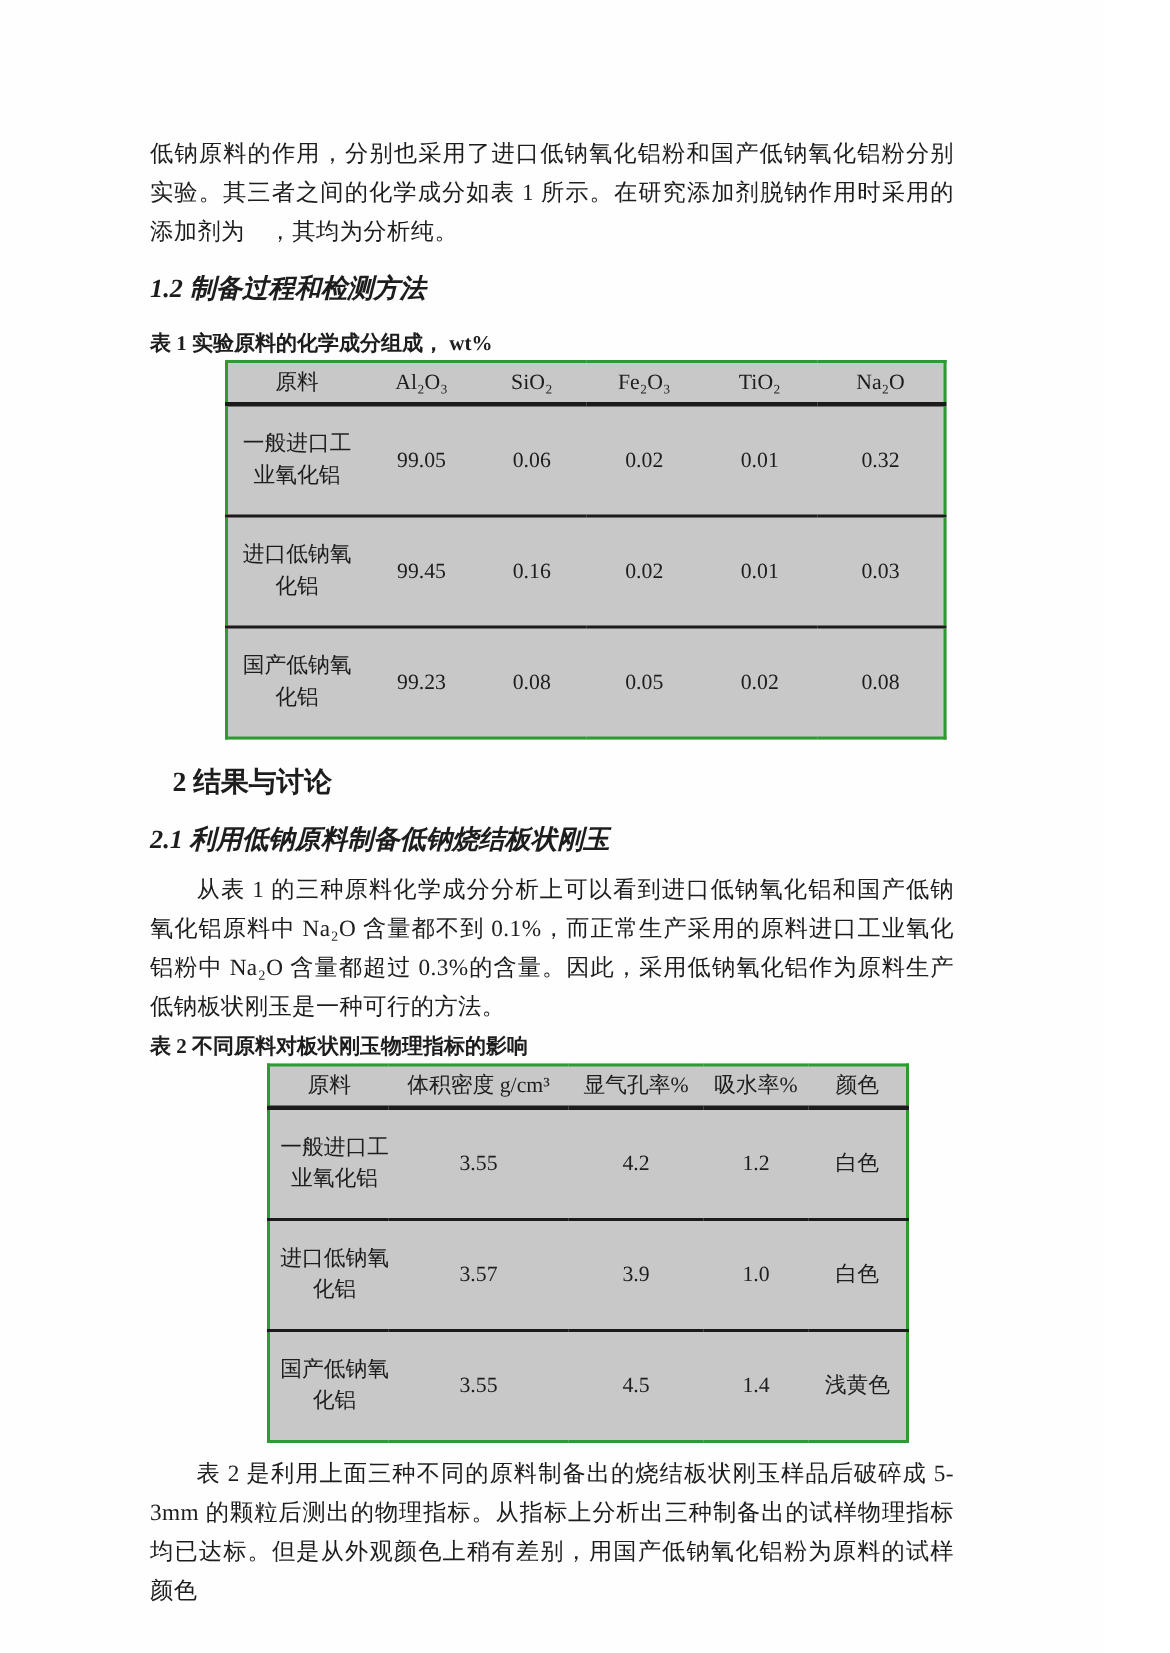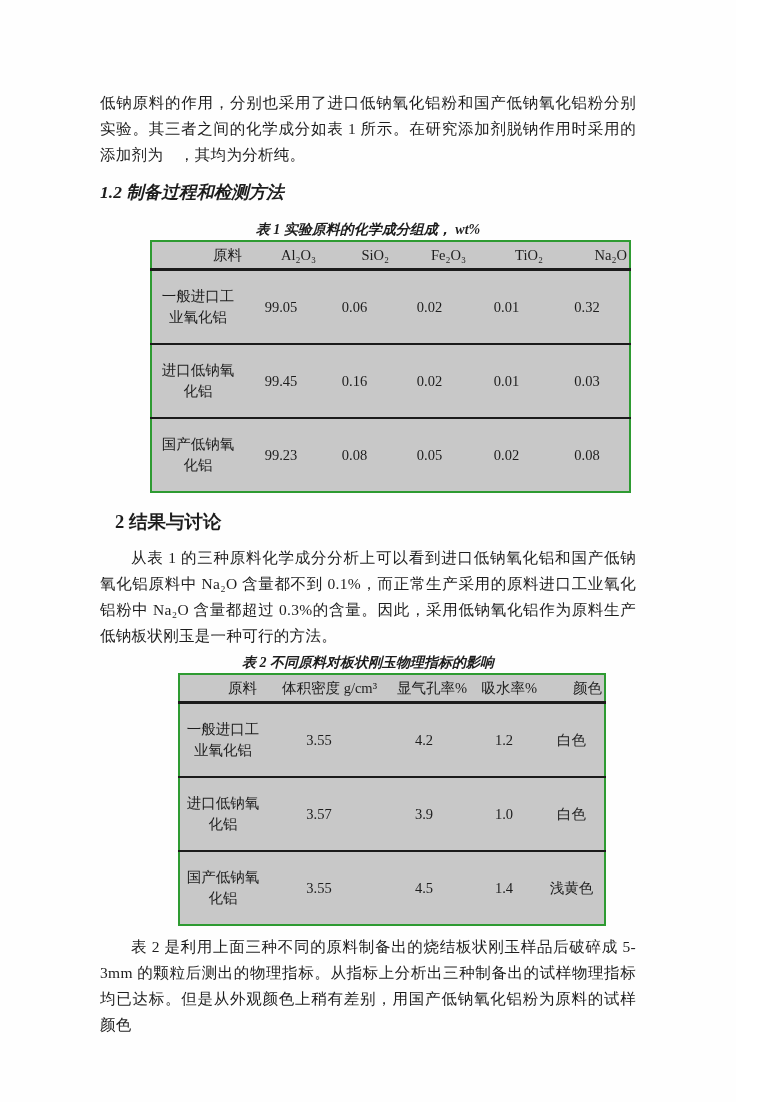--- a/index.html
+++ b/index.html
@@ -35,39 +35,38 @@
     margin: 16px 0 0 15px;
     font-size: 18.5px;
     font-weight: bold;
     line-height: 26px;
   }
   .spacer12 { height: 12px; }
   .spacer10 { height: 10px; }
   .spacer8  { height: 8px; }
   .table-caption {
     margin: 4px 0 0 0;
-    text-align: center;
+    text-align: left;
     font-weight: bold;
     font-size: 14px;
     line-height: 20px;
-    font-style: italic;
   }
   table.data-table {
     border-collapse: collapse;
     border: 2px solid #2e9b32;
     background: #c8c8c8;
     font-size: 14.5px;
     table-layout: fixed;
   }
   table.data-table th {
     font-weight: normal;
     padding: 3px 2px 2px 2px;
     line-height: 21px;
     border-bottom: 3px solid #1b1b1b;
-    text-align: right;
+    text-align: center;
   }
   table.data-table td {
     padding: 3px 2px;
     line-height: 21px;
     text-align: center;
     vertical-align: middle;
   }
   table.data-table tbody tr + tr td { border-top: 2px solid #1b1b1b; }
   table.data-table tbody tr { height: 50px; }
   td.mat-cell div { width: 82px; margin: 12px auto; }
@@ -135,20 +134,21 @@
         <td>0.08</td>
         <td>0.05</td>
         <td>0.02</td>
         <td>0.08</td>
       </tr>
     </tbody>
   </table>
 
   <h2 class="h-main">2 结果与讨论</h2>
 
+  <h3 class="h-sub">2.1 利用低钠原料制备低钠烧结板状刚玉</h3>
 
   <div class="spacer10"></div>
   <p class="body-text indent">从表 1 的三种原料化学成分分析上可以看到进口低钠氧化铝和国产低钠氧化铝原料中 Na₂O 含量都不到 0.1%，而正常生产采用的原料进口工业氧化铝粉中 Na₂O 含量都超过 0.3%的含量。因此，采用低钠氧化铝作为原料生产低钠板状刚玉是一种可行的方法。</p>
 
   <p class="table-caption">表 2  不同原料对板状刚玉物理指标的影响</p>
 
   <table class="data-table" id="table2">
     <colgroup>
       <col style="width:80px">
         <col style="width:120px">

